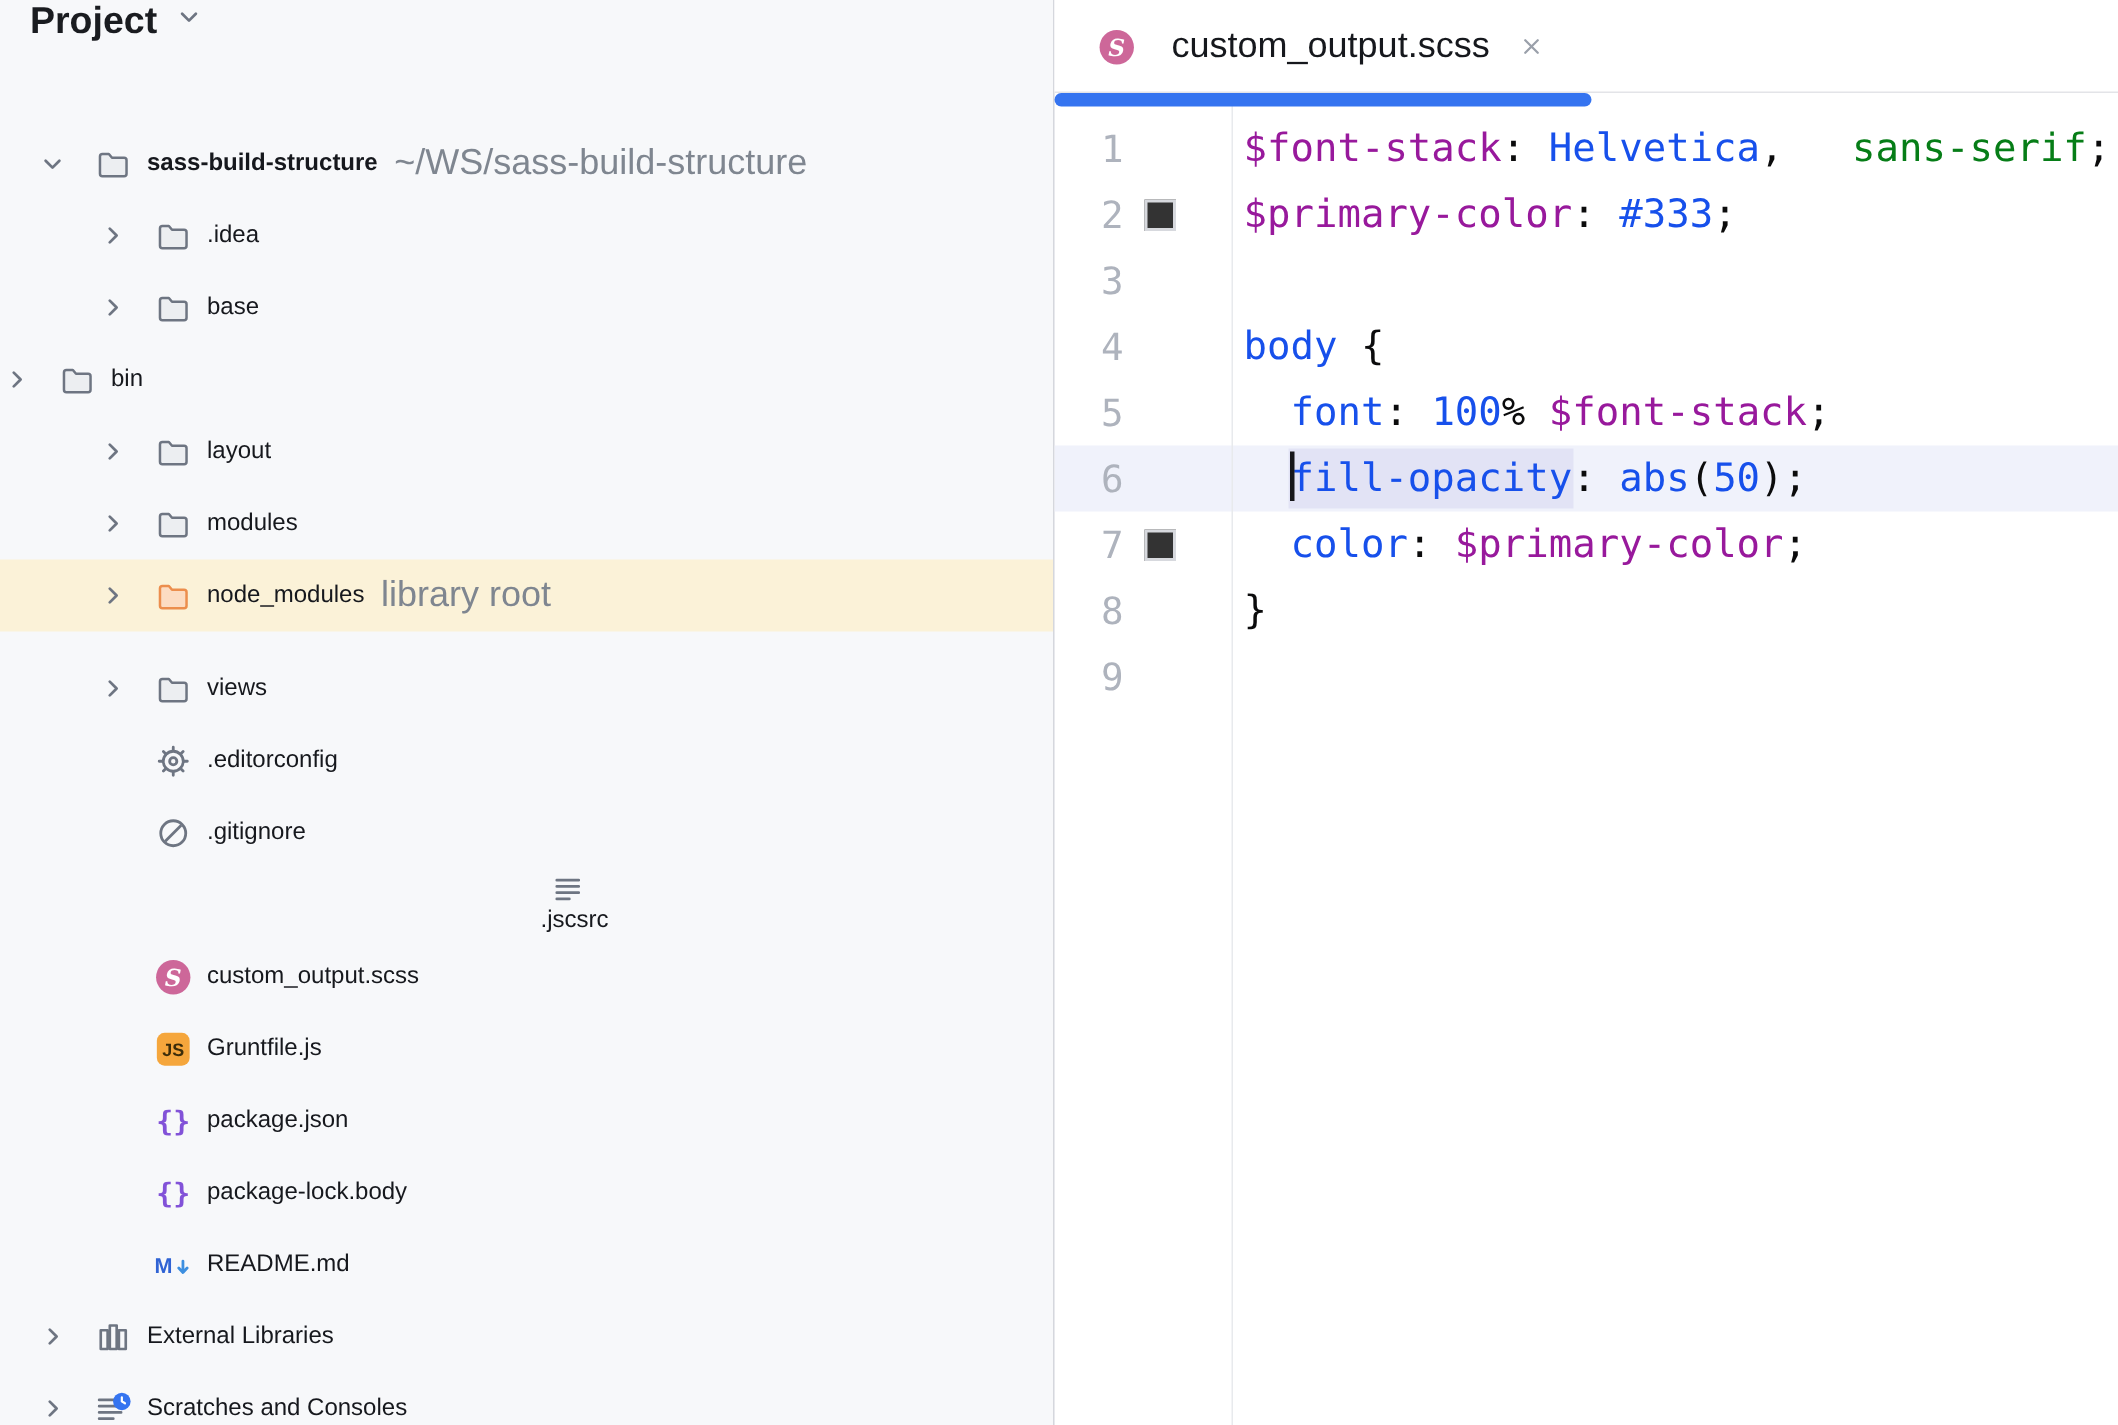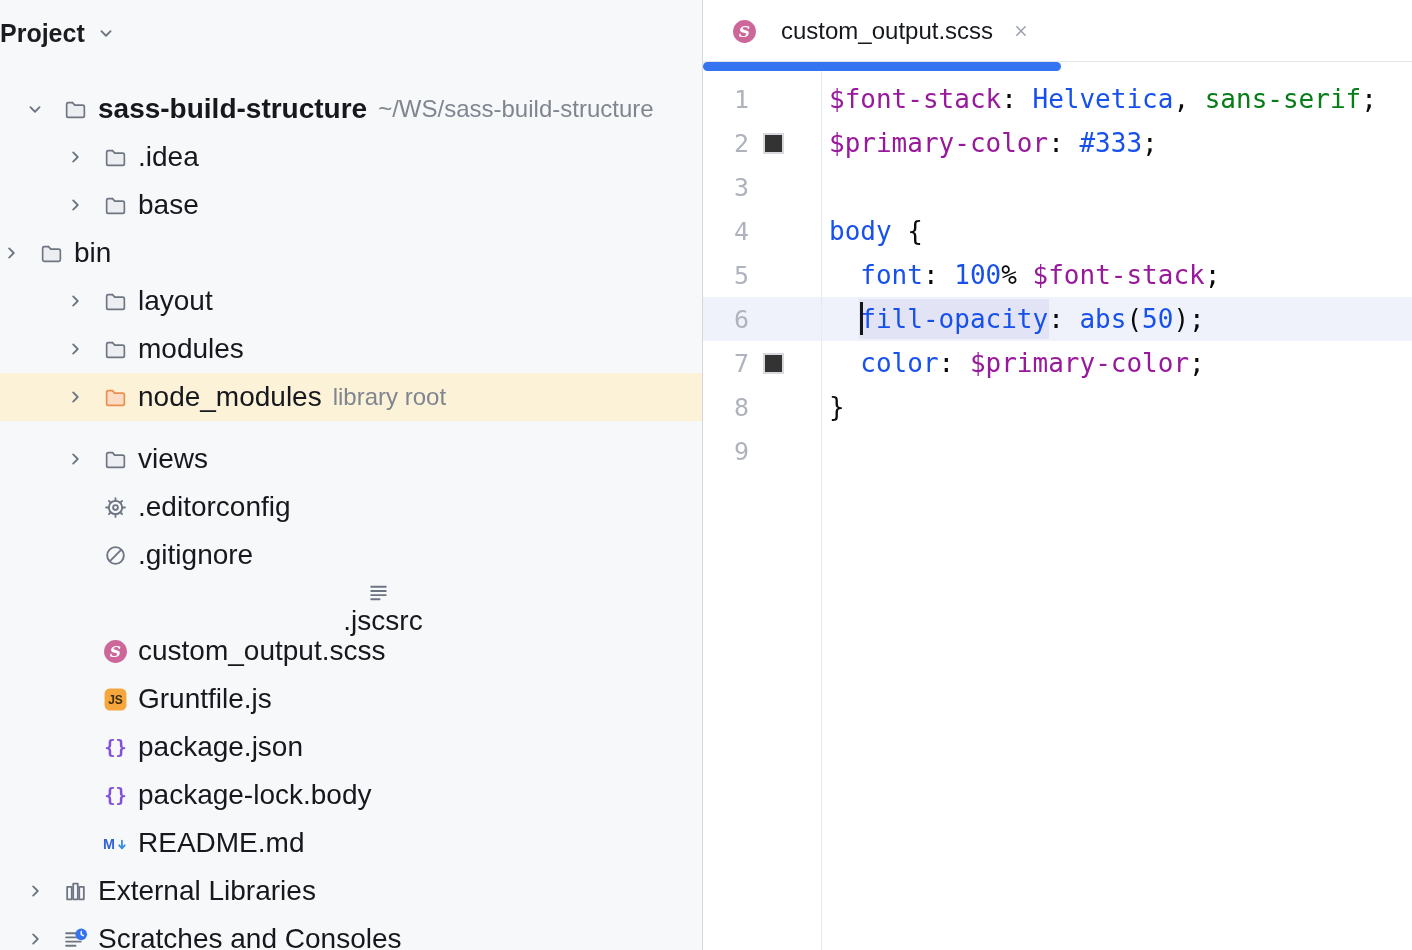--- a/index.html
+++ b/index.html
@@ -9,32 +9,32 @@
     --sass-pink:#cd6799; --swatch-color:#333333;
   }
   *{margin:0;padding:0;box-sizing:border-box}
   html,body{width:1412px;height:950px;overflow:hidden;background:#fff;
     font-family:"Liberation Sans",sans-serif;color:#16181d;}
   .app{display:flex;width:1412px;height:950px;}
 
   
   .panel{width:703px;flex:none;background:var(--panel-bg,#f7f8fa);
     border-right:1px solid #d5d7dd;overflow:hidden;position:relative;}
-  .panel-header{height:66px;display:flex;align-items:center;}
+  .panel-header{height:66px;display:flex;padding-left:20px;}
   .panel-title{font-size:25px;font-weight:700;color:#1a1c20;}
   .panel-title-chev{margin-left:10px;display:inline-flex;}
   .tree{padding-top:19px;}
   .row{display:flex;align-items:center;height:48px;white-space:nowrap;position:relative;}
   .row.gap{margin-bottom:14px;}
   .row.bg-library{background:var(--row-library,#fbf2d8);}
   .row.bg-selected::before{content:'';position:absolute;left:15px;right:26px;top:1px;bottom:1px;
     background:var(--row-selected,#dfe1e5);border-radius:7px;z-index:-1;}
   .chev{width:38px;flex:none;display:inline-flex;align-items:center;}
   .icn{width:26px;height:26px;flex:none;display:inline-flex;align-items:center;justify-content:center;margin-right:10px;}
-  .lbl{font-size:28px;color:#16181d;}
+  .lbl{font-size:16px;color:#16181d;}
   .lbl.bold{font-weight:700;}
   .sfx{margin-left:11px;font-size:24px;color:#7f8690;}
 
   
   .editor{flex:1;background:#fff;display:flex;flex-direction:column;min-width:0;}
   .tabbar{height:62px;flex:none;border-bottom:1px solid #e3e4e8;display:flex;position:relative;z-index:2;background:#fff;}
   .tab{display:flex;align-items:center;height:62px;padding:0 30px 0 28px;position:relative;cursor:default;}
   .tab-label{font-size:24px;color:#16181d;margin:0 0 0 14px;}
   .tab-close{margin-left:18px;display:inline-flex;align-items:center;}
   .tab-indicator{position:absolute;left:0;right:0;bottom:-9px;height:9px;border-radius:4.5px;
@@ -43,21 +43,21 @@
   .gutter-line{position:absolute;left:118px;top:0;bottom:0;width:1px;background:#e8eaed;}
   .cline{display:flex;align-items:center;height:44px;position:relative;}
   .cline.current{background:var(--caret-row,#f0f2fb);}
   .lnum{width:46px;flex:none;text-align:right;color:#aeb3bd;
     font:25px "DejaVu Sans Mono",monospace;}
   .gslot{width:72px;flex:none;display:flex;align-items:center;padding-left:14px;}
   .swatch{width:21px;height:21px;background:var(--swatch-color,#333);border:2px solid #d7d9de;}
   .ctext{font:26px/44px "DejaVu Sans Mono",monospace;white-space:pre;padding-left:8px;}
   .tk-v{color:var(--syntax-variable,#98199c);}
   .tk-b{color:var(--syntax-property,#1750eb);}
-  .tk-g{color:var(--syntax-string,#067d17);}
+  .tk-g{color:var(--syntax-string,#067d17);margin-left:30px;}
   .tk-p{color:var(--syntax-punct,#0b0b0c);}
   .tk-bh{color:var(--syntax-property,#1750eb);background:var(--ident-highlight,#e2e3f5);padding:5px 1px;margin:0 -1px;}
   .caret{display:inline-block;width:3px;height:33px;background:#16161a;vertical-align:-7px;
     margin-right:-3px;position:relative;z-index:2;}
 </style>
 </head>
 <body>
 
 <div class="app">
 

